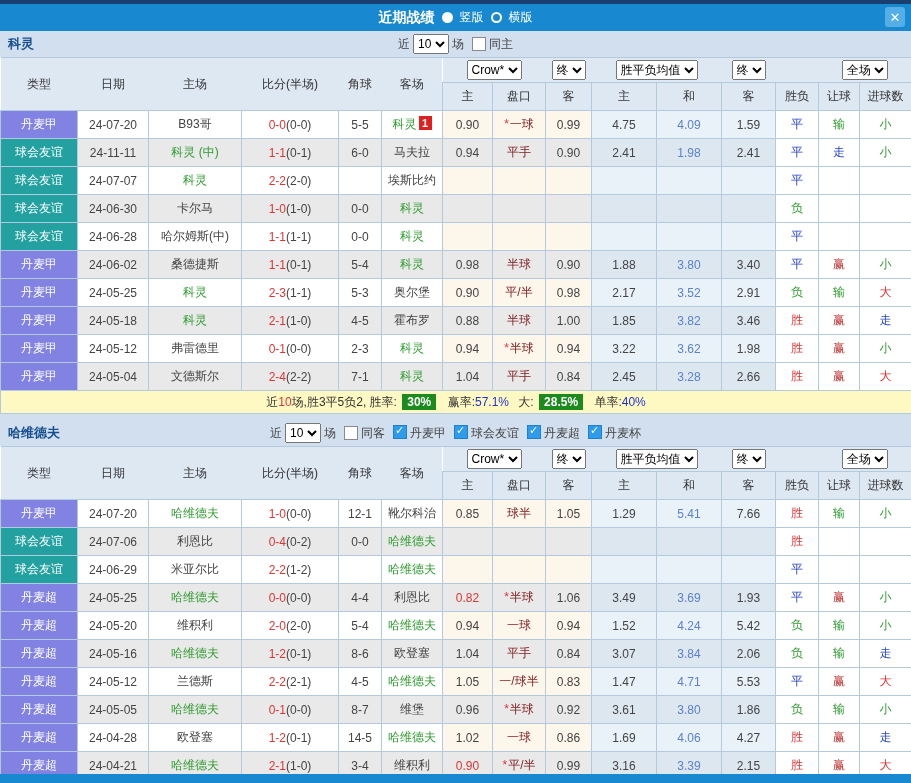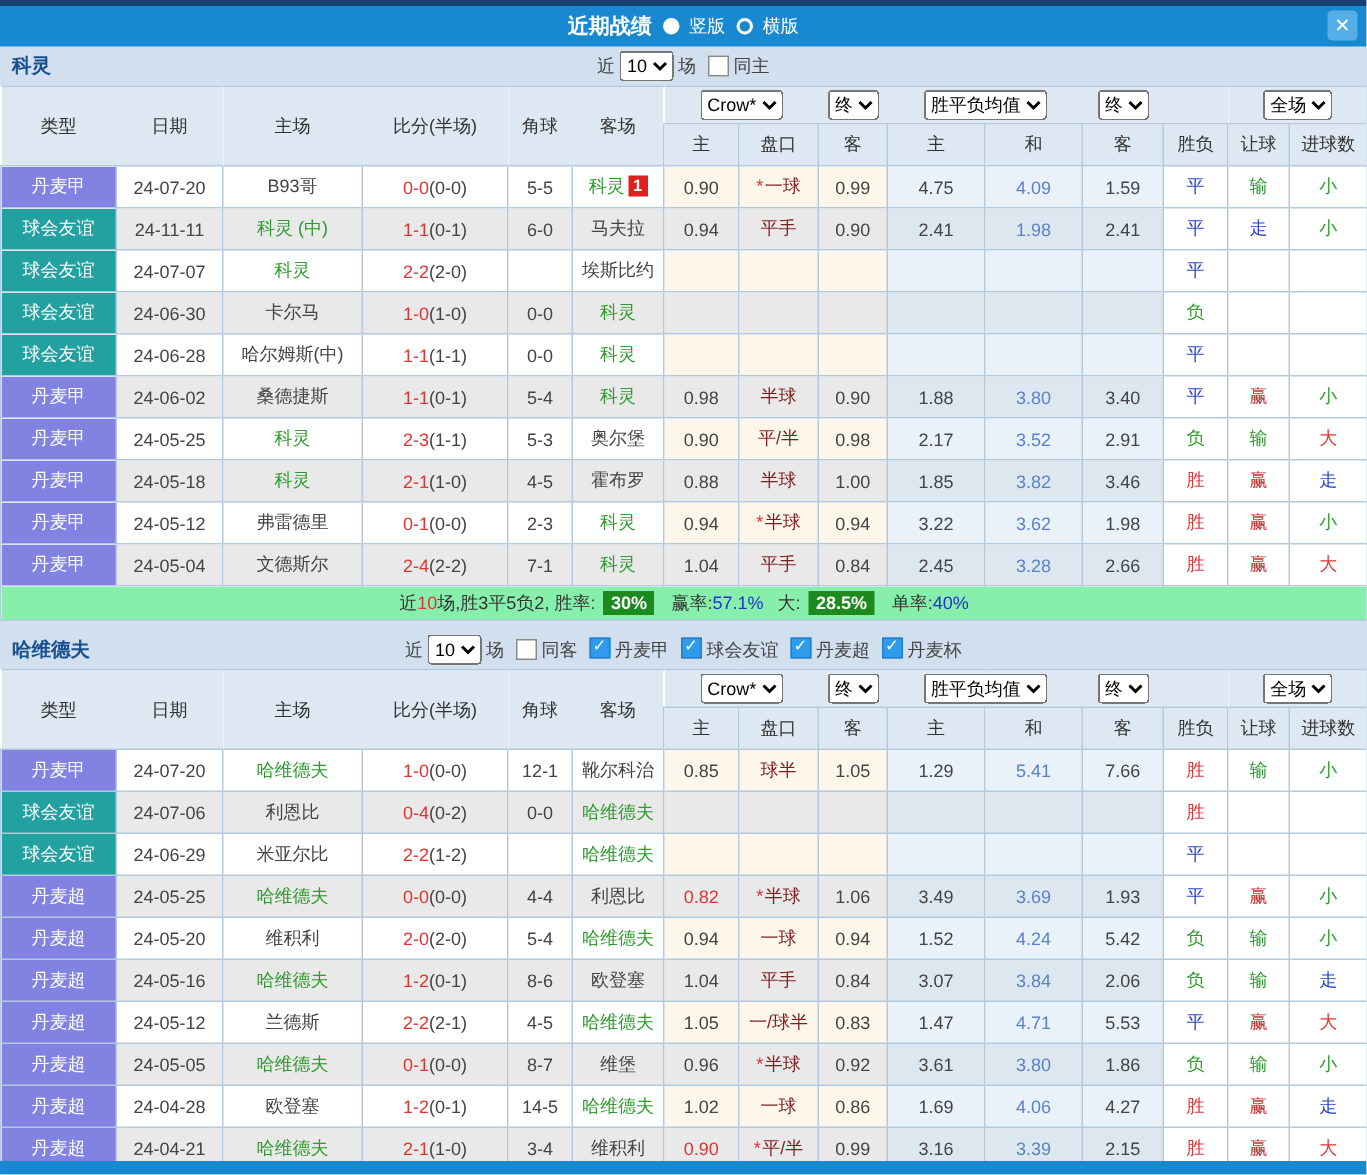--- a/index.html
+++ b/index.html
@@ -60,21 +60,21 @@
   .t-red2{color:#c03030;}
   .t-green{color:#2e9b2e;}
   .t-blue{color:#2545cc;}
   .t-hcap{color:#7f1d1d;}
   .t-avgmid{color:#5b82c8;}
   .star{color:#e03434;margin-right:1px;}
   .num-badge{
     display:inline-block;min-width:13px;height:14px;line-height:14px;background:#e01f1f;
     color:#fff;font-size:11px;font-weight:bold;margin-left:2px;vertical-align:1px;
   }
-  tr.summary td{height:22px;background:#86efac;color:#333;}
+  tr.summary td{height:22px;background:#fef9c3;color:#333;}
   .sum-red{color:#e03434;}
   .sum-blue{color:#2233cc;}
   .badge-green{background:#1c8a1c;color:#fff;padding:1px 5px;font-weight:bold;margin:0 2px;}
   .sum-sp{margin-left:6px;}
   .section2{margin-top:6px;}
   .bottombar{position:absolute;left:0;bottom:0;width:911px;height:9px;background:#1889d0;}
 </style>
 </head>
 <body>
 

